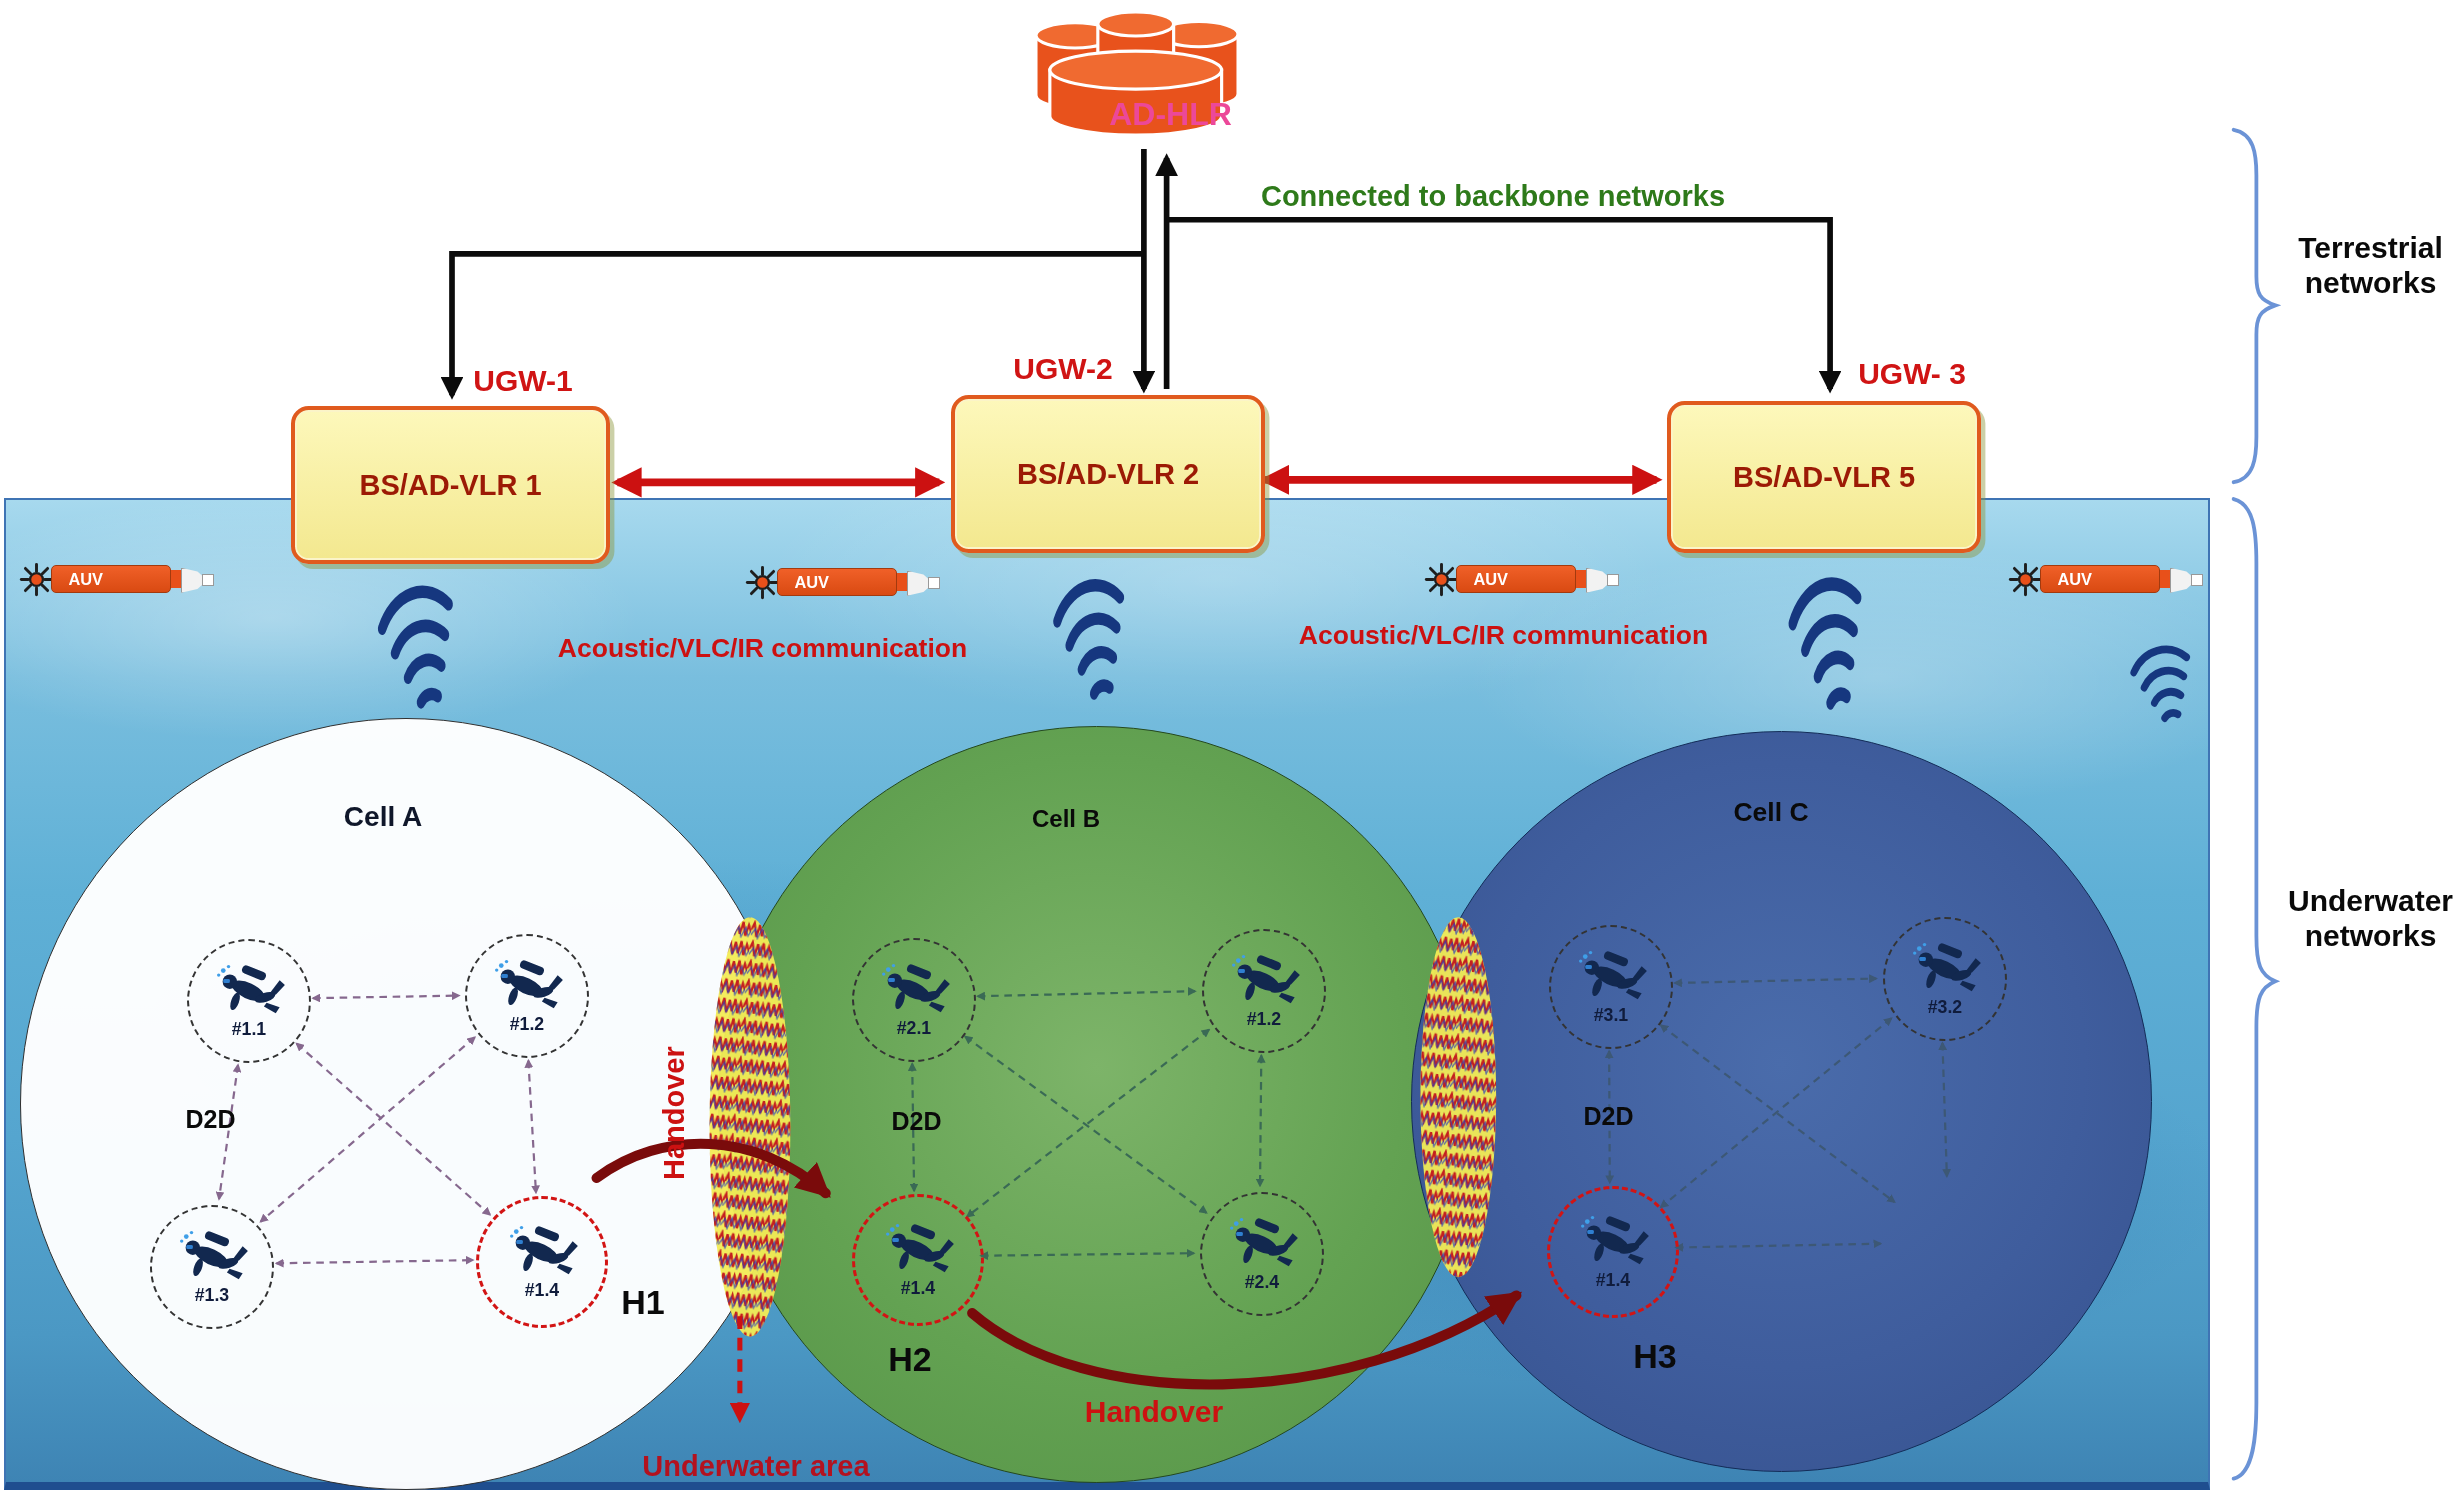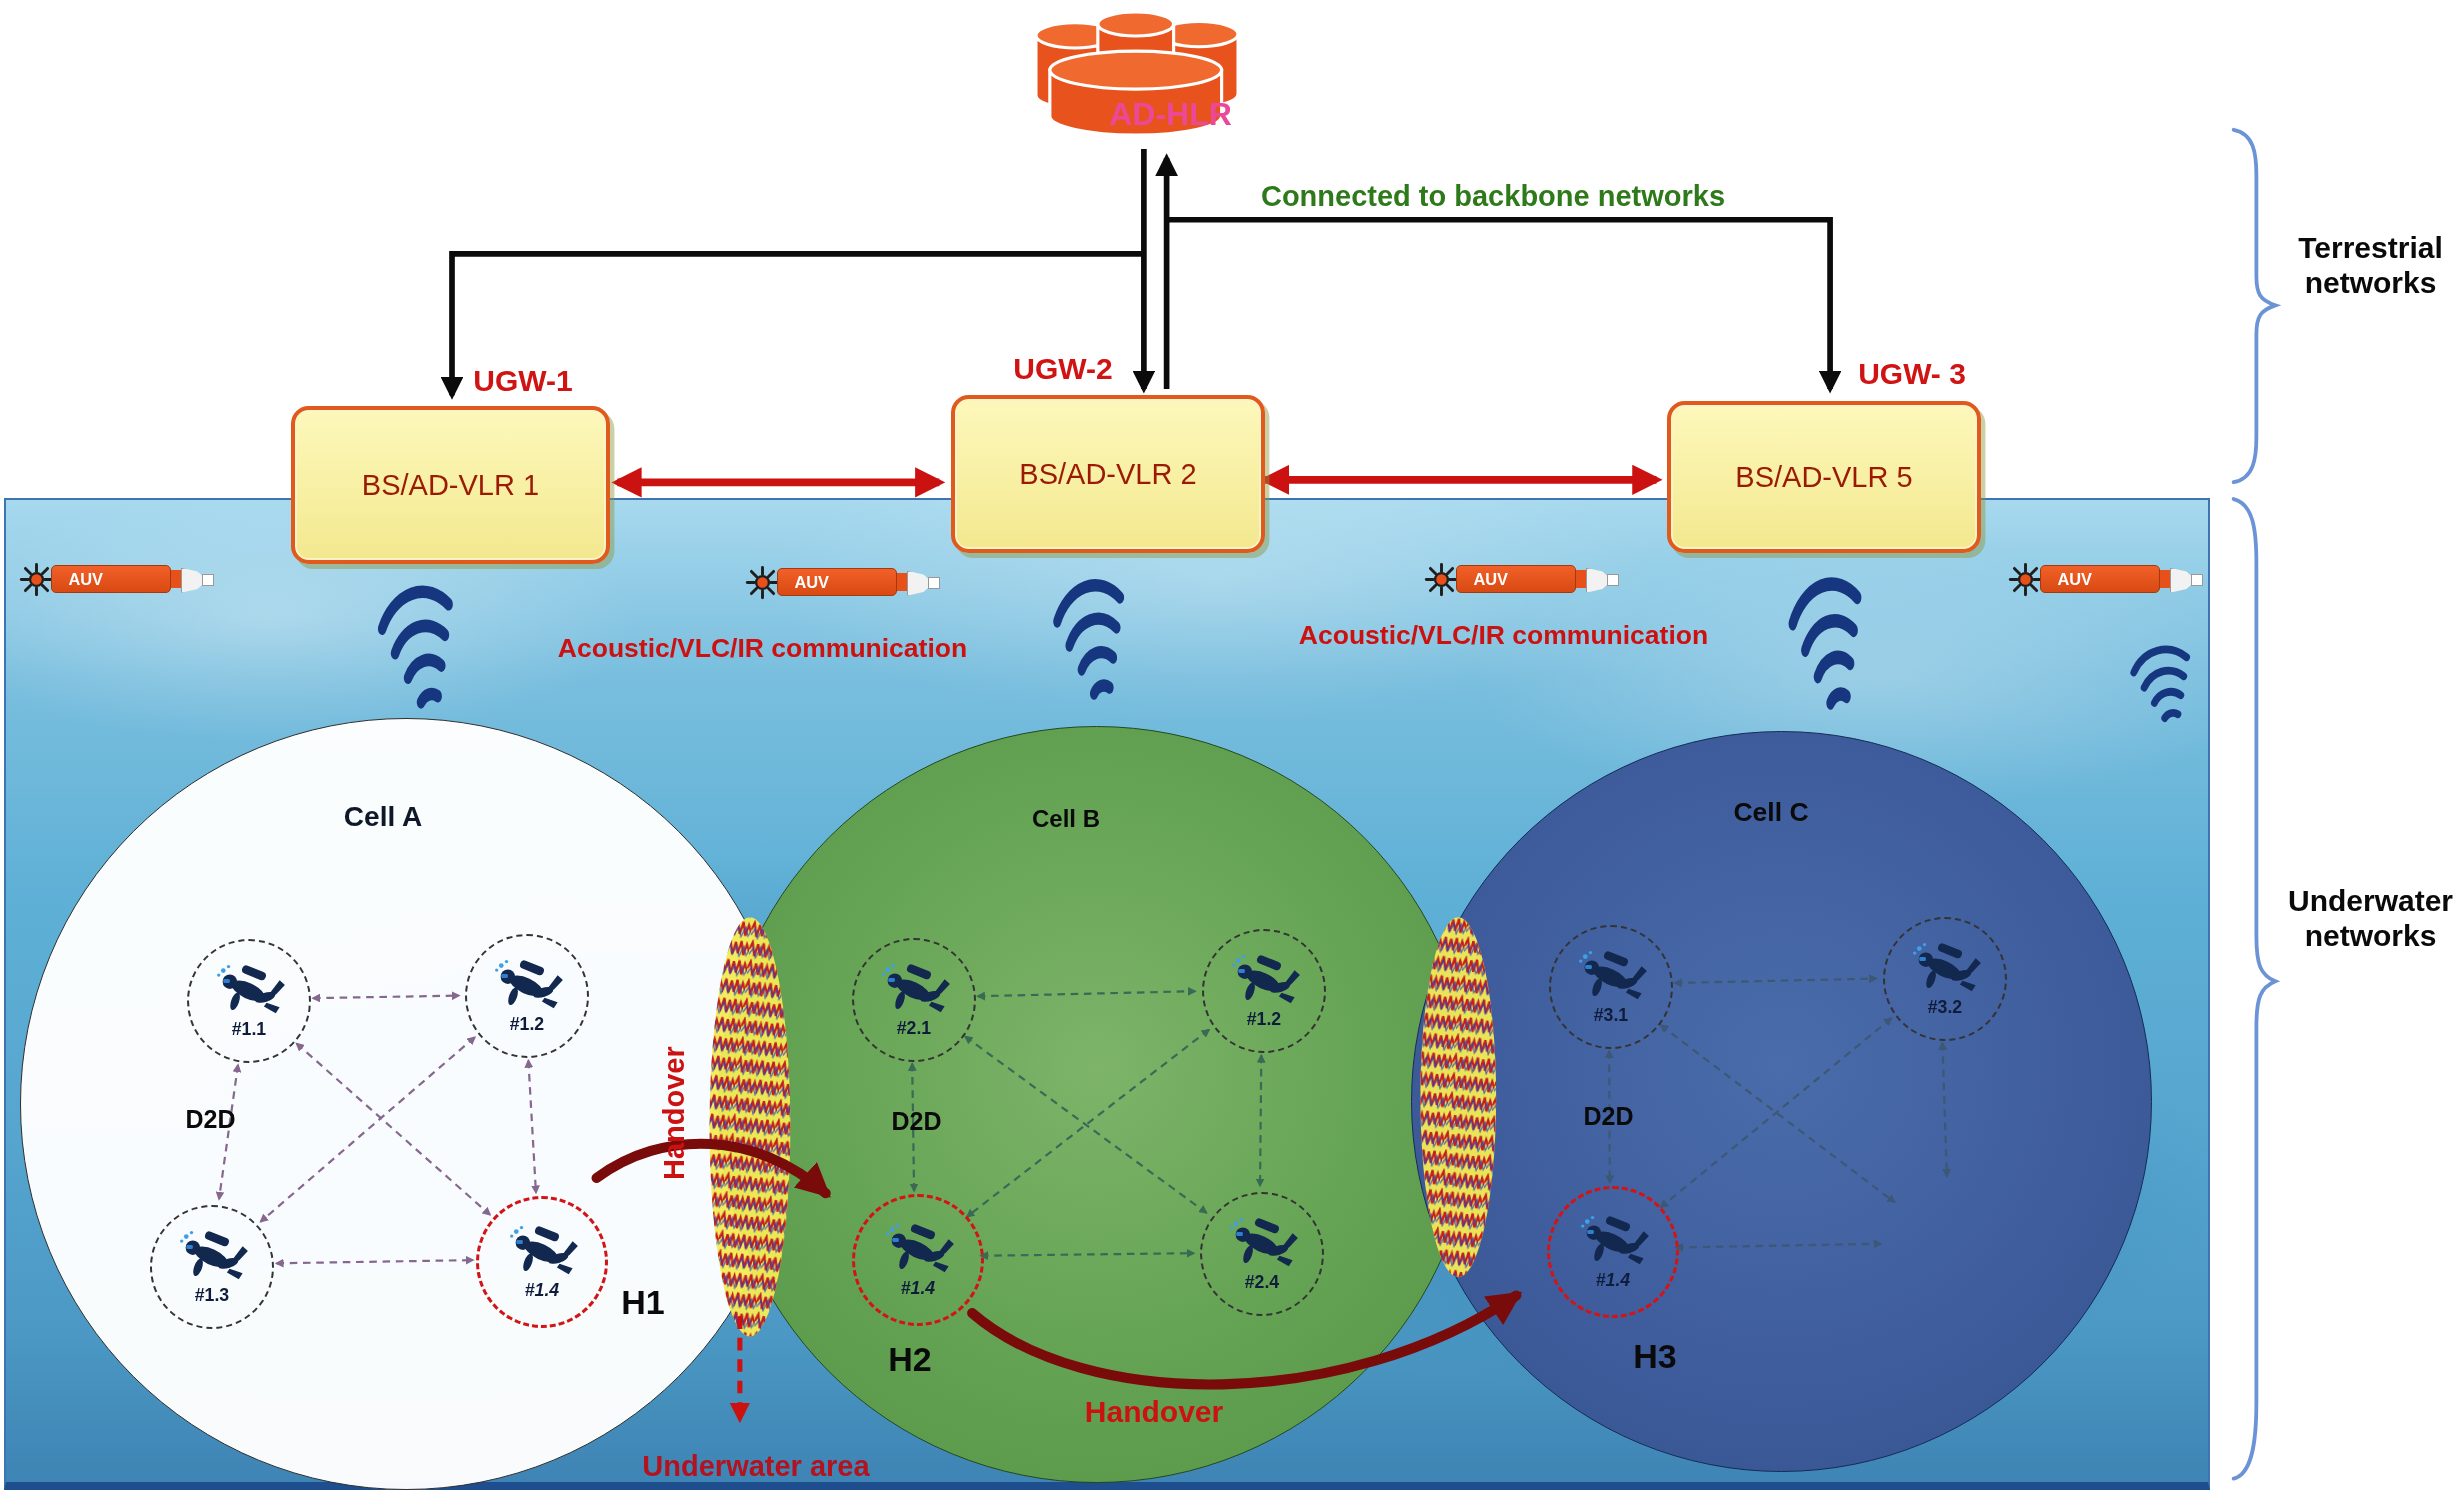--- a/index.html
+++ b/index.html
@@ -29,26 +29,26 @@
          border:1.9px solid #24481f;z-index:3;}
   #cellC{left:1411px;top:731px;width:739px;height:739px;
          background:radial-gradient(circle at 50% 45%, #4a6cab 0%, #3f5d9d 55%, #35508c 100%);
          border:1.9px solid #132c58;z-index:4;}
 
   
   .bsbox{z-index:7;border:4.4px solid #e05a1e;border-radius:17.7px;
     background:linear-gradient(180deg,#fdf8bb,#f3e88f);
     box-shadow:4.4px 5px 0 rgba(140,150,60,.45), inset 0 0 0 1.9px #fbf4c8;
     display:flex;align-items:center;justify-content:center;
-    font-weight:normal;font-size:29px;color:#9c1a05;}
+    font-weight:bold;font-size:29px;color:#9c1a05;}
 
   
   .node{z-index:8;border-radius:50%;border:2.5px dashed #333;display:flex;flex-direction:column;
         align-items:center;justify-content:center;width:120px;height:120px;}
-  .node.red{border:3.8px dashed #d21414;width:126px;height:126px;font-style:italic;}
+  .node.red{border:3.8px dashed #d21414;width:126px;height:126px;}
   .node .nid{font-weight:bold;font-size:17.7px;color:#101c3c;margin-top:-2.5px;}
 
   svg{display:block;}
   .layer{pointer-events:none;}
   .auv{z-index:7;}
 </style>
 </head>
 <body>
 
 <div id="stage">

